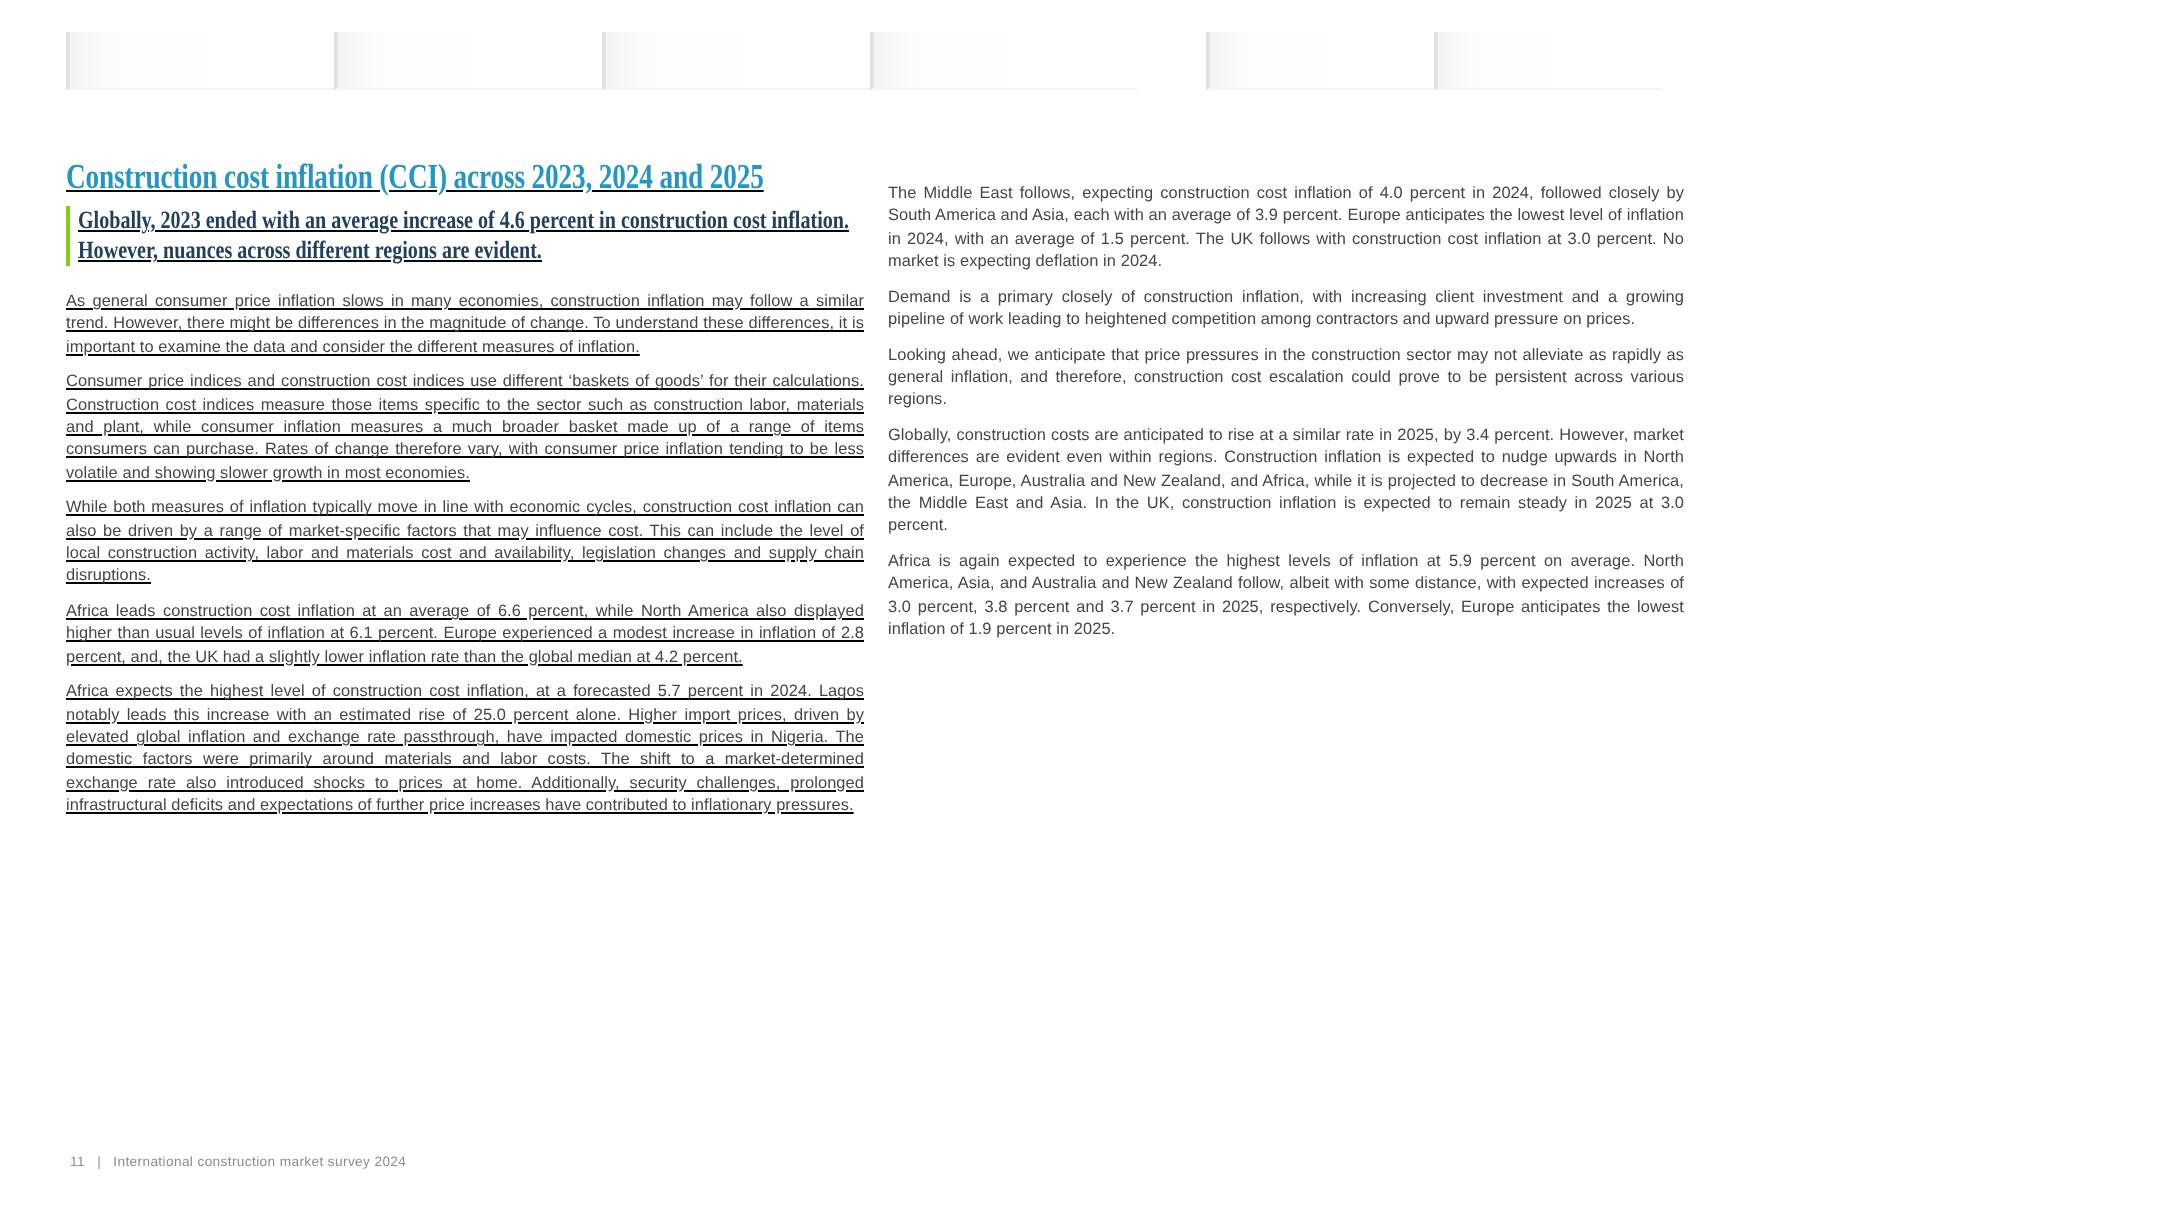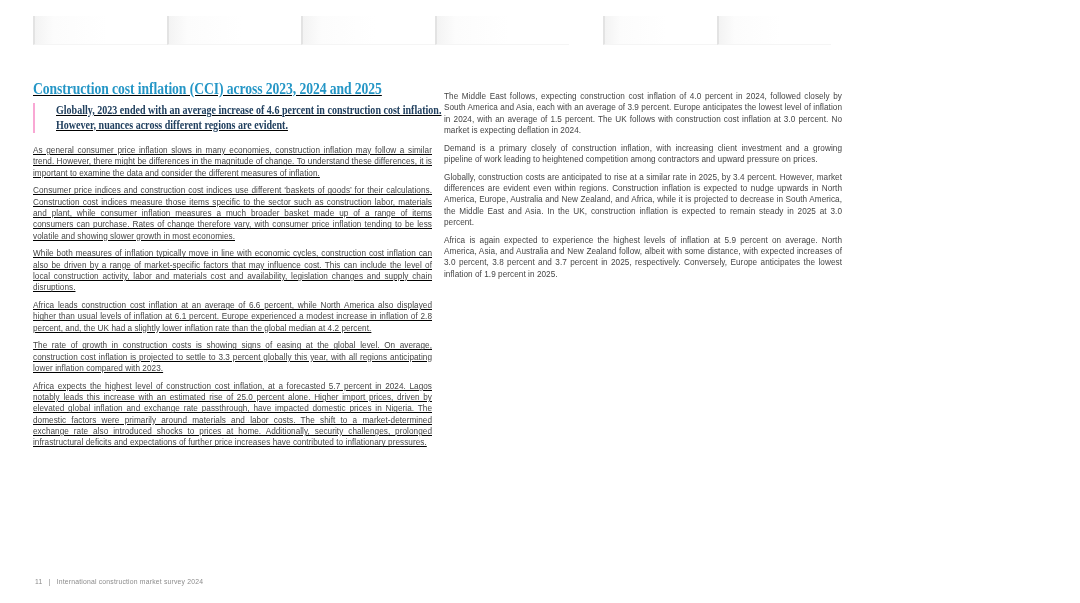--- a/index.html
+++ b/index.html
@@ -46,22 +46,22 @@
     font-size: 17.5px;
     line-height: 20px;
     color: #2496c6;
     white-space: nowrap;
     transform: scaleX(0.78);
     transform-origin: top left;
     margin: 0 0 5px 0;
     letter-spacing: -0.1px;
   }
   .lead {
-    border-left: 2px solid #f9a8d4;
-    padding-left: 21px;
+    border-left: 2px solid #84cc16;
+    padding-left: 4px;
     margin: 0 0 12px 0;
   }
   .lead-inner {
     font-family: "Liberation Serif", serif;
     font-weight: 700;
     font-size: 12.4px;
     line-height: 15px;
     color: #21405f;
     width: 478px;
     transform: scaleX(0.81);
@@ -101,28 +101,28 @@
   <div class="col-left">
     <h1 class="title">Construction cost inflation (CCI) across 2023, 2024 and 2025</h1>
     <div class="lead">
       <div class="lead-inner">Globally, 2023 ended with an average increase of 4.6 percent in construction cost inflation. However, nuances across different regions are evident.</div>
     </div>
     <div class="body-text">
       <p>As general consumer price inflation slows in many economies, construction inflation may follow a similar trend. However, there might be differences in the magnitude of change. To understand these differences, it is important to examine the data and consider the different measures of inflation.</p>
       <p>Consumer price indices and construction cost indices use different ‘baskets of goods’ for their calculations. Construction cost indices measure those items specific to the sector such as construction labor, materials and plant, while consumer inflation measures a much broader basket made up of a range of items consumers can purchase. Rates of change therefore vary, with consumer price inflation tending to be less volatile and showing slower growth in most economies.</p>
       <p>While both measures of inflation typically move in line with economic cycles, construction cost inflation can also be driven by a range of market-specific factors that may influence cost. This can include the level of local construction activity, labor and materials cost and availability, legislation changes and supply chain disruptions.</p>
       <p>Africa leads construction cost inflation at an average of 6.6 percent, while North America also displayed higher than usual levels of inflation at 6.1 percent. Europe experienced a modest increase in inflation of 2.8 percent, and, the UK had a slightly lower inflation rate than the global median at 4.2 percent.</p>
-      <p>The rate of growth in construction costs is showing signs of easing at the global level. On average, construction cost inflation is projected to settle to 3.3 percent globally this year, with all regions anticipating lower inflation compared with 2023.</p>
       <p>Africa expects the highest level of construction cost inflation, at a forecasted 5.7 percent in 2024. Lagos notably leads this increase with an estimated rise of 25.0 percent alone. Higher import prices, driven by elevated global inflation and exchange rate passthrough, have impacted domestic prices in Nigeria. The domestic factors were primarily around materials and labor costs. The shift to a market-determined exchange rate also introduced shocks to prices at home. Additionally, security challenges, prolonged infrastructural deficits and expectations of further price increases have contributed to inflationary pressures.</p>
     </div>
   </div>
 
   <div class="col-right body-text">
     <p>The Middle East follows, expecting construction cost inflation of 4.0 percent in 2024, followed closely by South America and Asia, each with an average of 3.9 percent. Europe anticipates the lowest level of inflation in 2024, with an average of 1.5 percent. The UK follows with construction cost inflation at 3.0 percent. No market is expecting deflation in 2024.</p>
     <p>Demand is a primary closely of construction inflation, with increasing client investment and a growing pipeline of work leading to heightened competition among contractors and upward pressure on prices.</p>
+    <p>Looking ahead, we anticipate that price pressures in the construction sector may not alleviate as rapidly as general inflation, and therefore, construction cost escalation could prove to be persistent across various regions.</p>
     <p>Globally, construction costs are anticipated to rise at a similar rate in 2025, by 3.4 percent. However, market differences are evident even within regions. Construction inflation is expected to nudge upwards in North America, Europe, Australia and New Zealand, and Africa, while it is projected to decrease in South America, the Middle East and Asia. In the UK, construction inflation is expected to remain steady in 2025 at 3.0 percent.</p>
     <p>Africa is again expected to experience the highest levels of inflation at 5.9 percent on average. North America, Asia, and Australia and New Zealand follow, albeit with some distance, with expected increases of 3.0 percent, 3.8 percent and 3.7 percent in 2025, respectively. Conversely, Europe anticipates the lowest inflation of 1.9 percent in 2025.</p>
   </div>
 
   <div class="footer">
     <span>11</span>
     <span>|</span>
     <span>International construction market survey 2024</span>
   </div>
 

